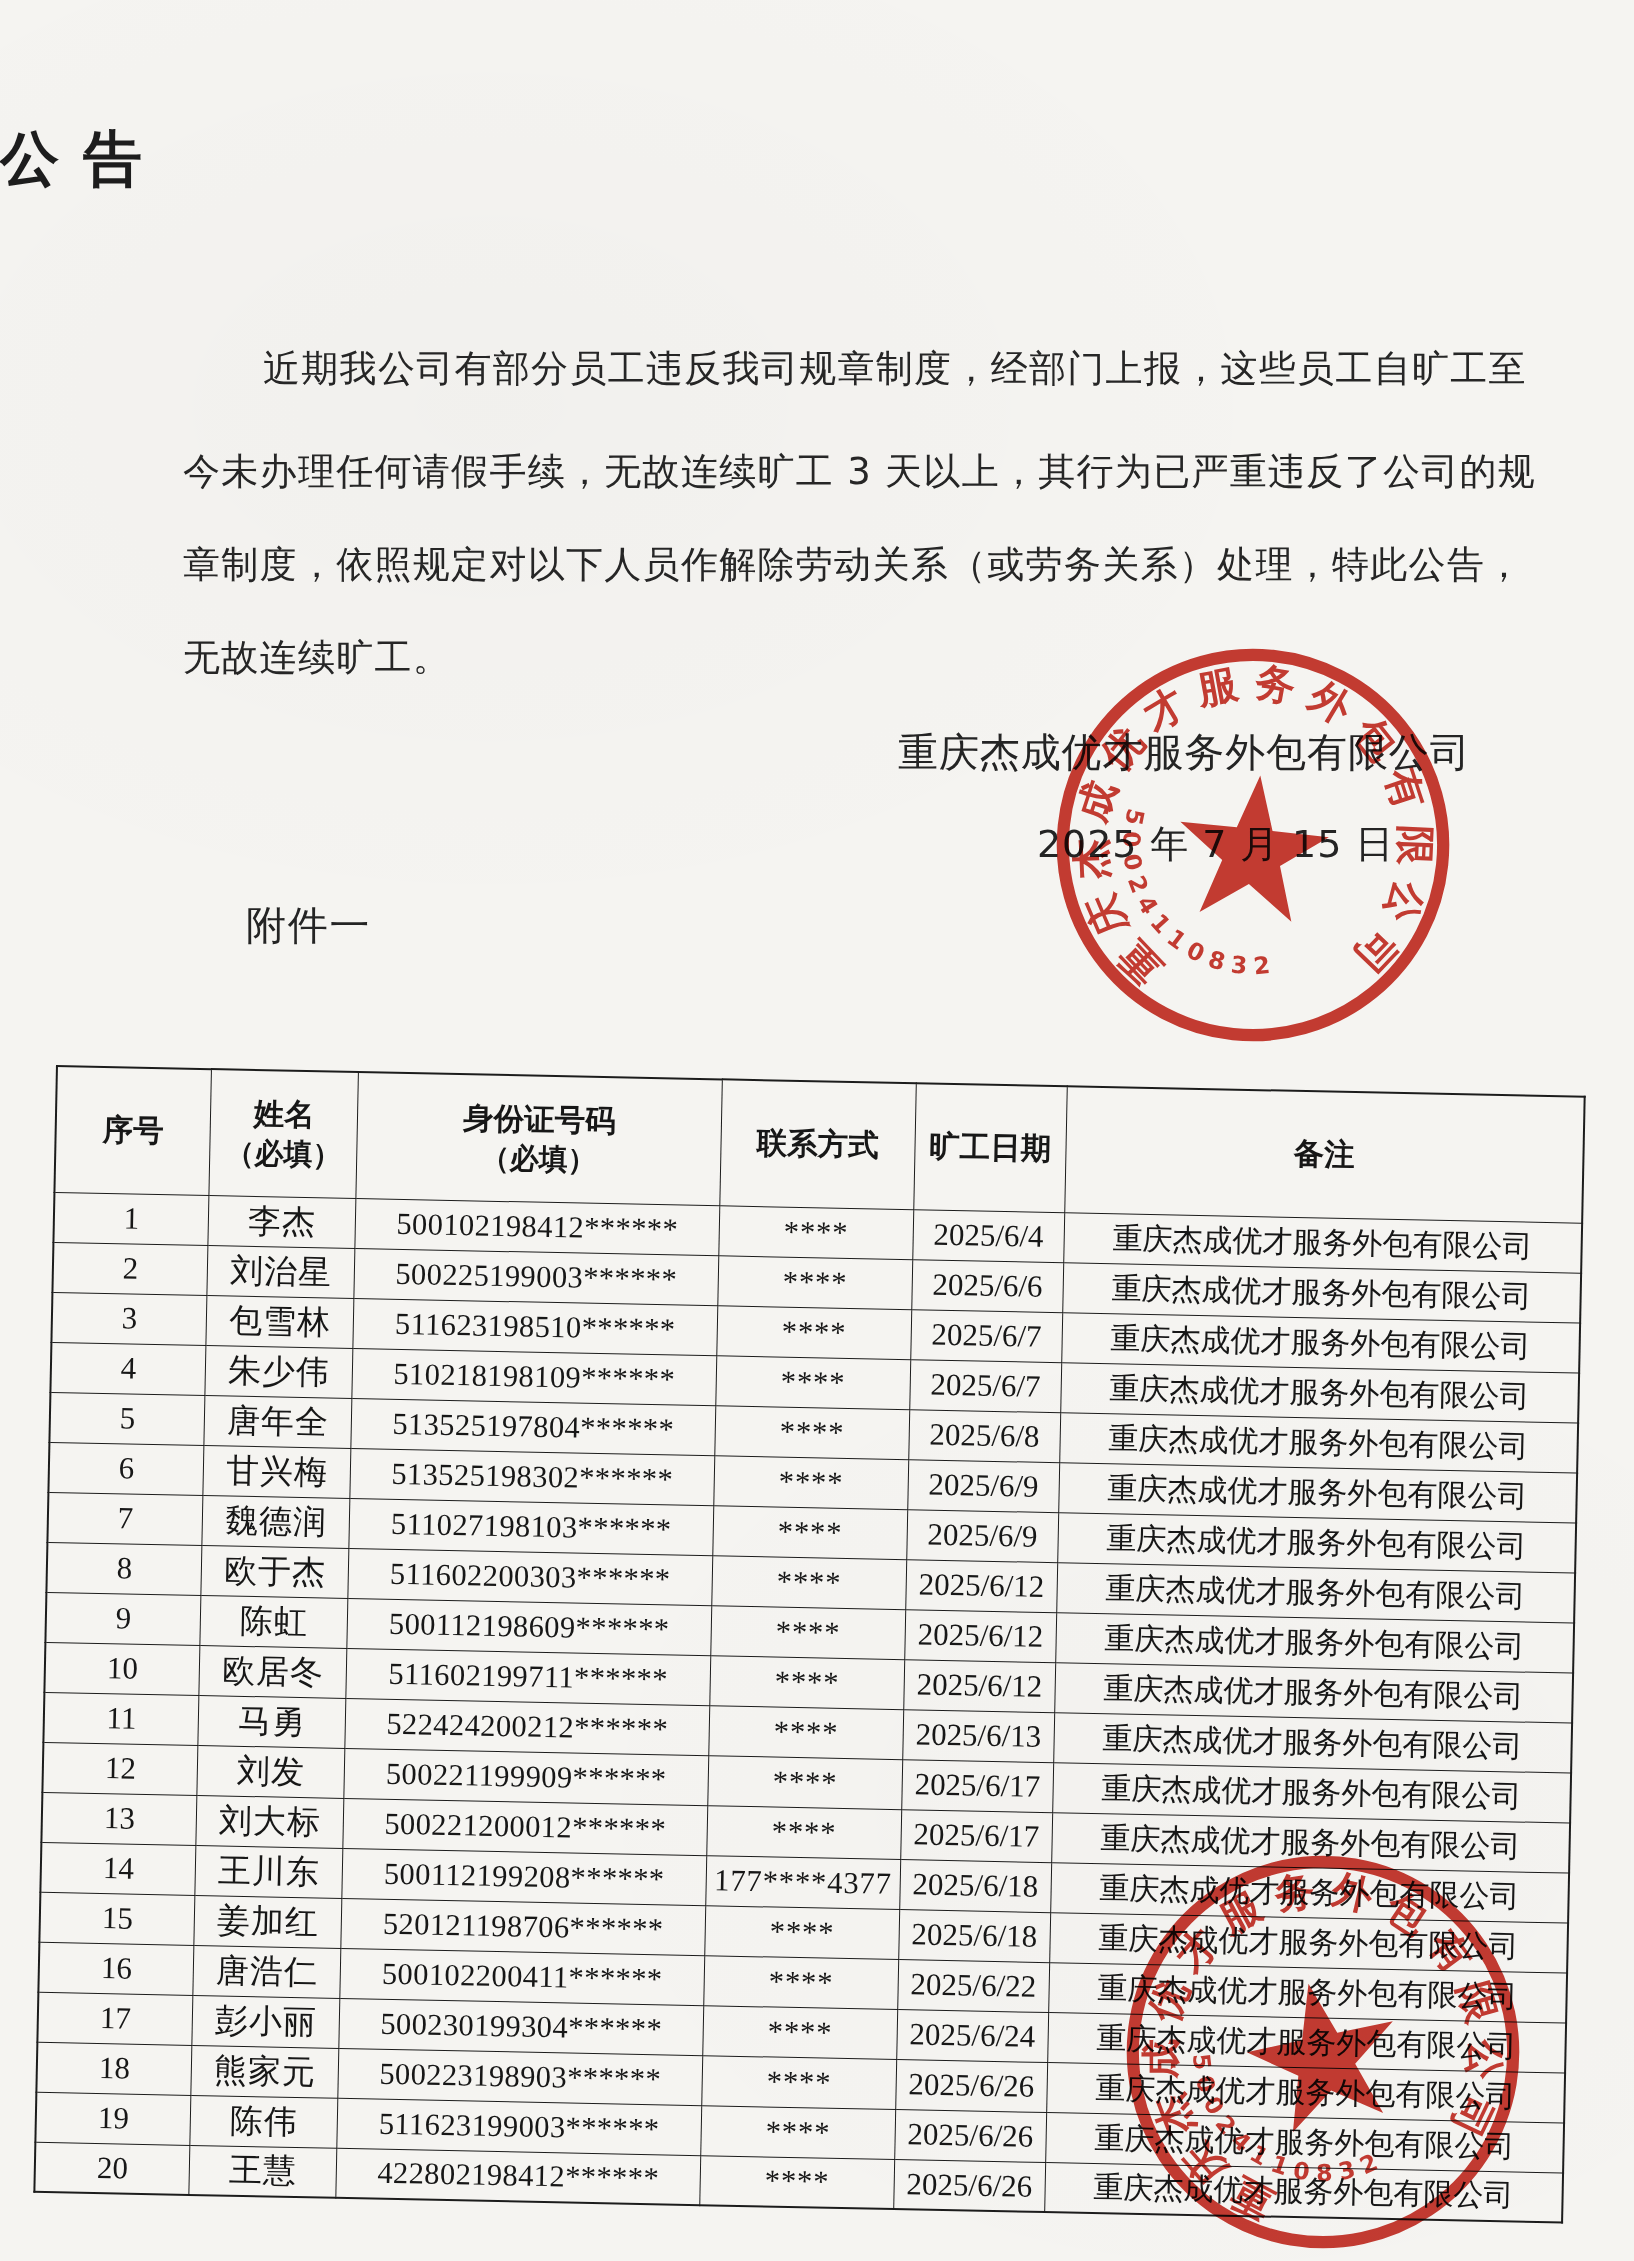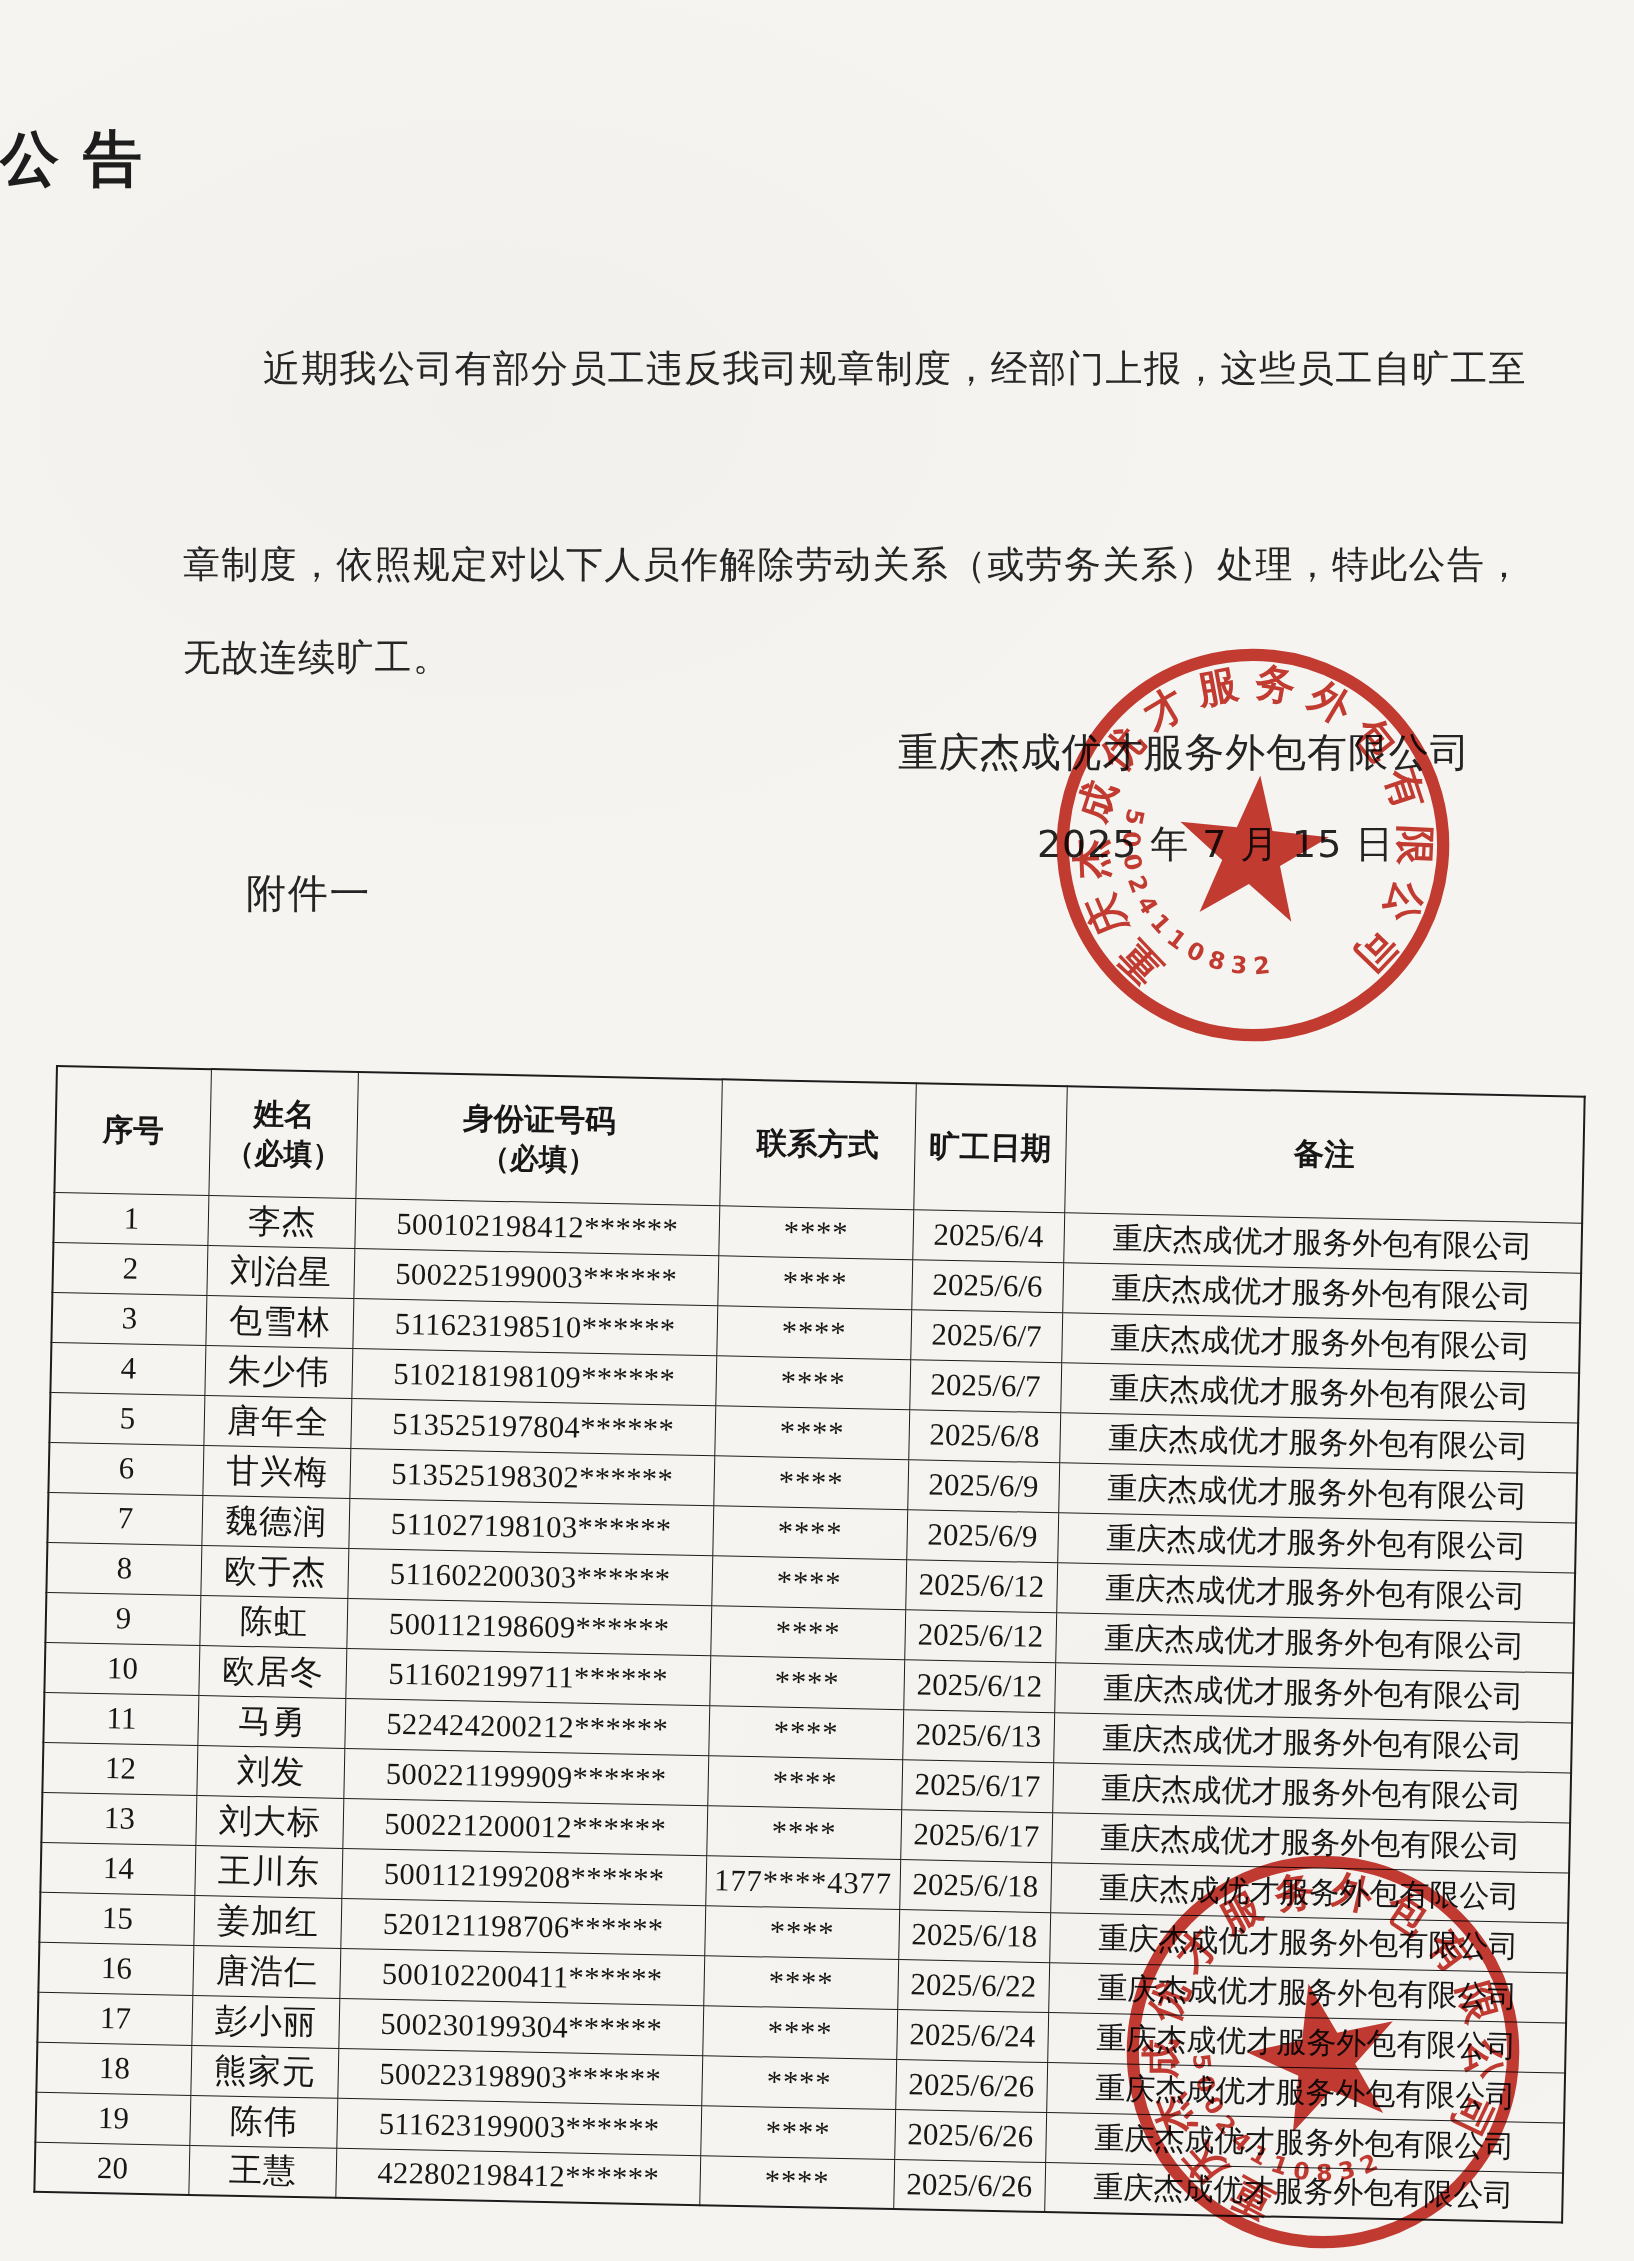--- a/index.html
+++ b/index.html
@@ -36,21 +36,21 @@
   .bl4{left:183px;top:633px;}
   .signature-company{
     position:absolute;left:898px;top:725px;
     font-size:40px;color:#242424;letter-spacing:0.9px;white-space:nowrap;
   }
   .signature-date{
     position:absolute;left:1037px;top:819px;
     font-size:38px;color:#242424;letter-spacing:0.9px;white-space:nowrap;
   }
   .attachment-label{
-    position:absolute;left:246px;top:866px;
+    position:absolute;left:246px;top:898px;
     font-size:40px;color:#242424;letter-spacing:1.7px;
   }
   .table-wrap{
     position:absolute;left:56px;top:1065px;width:1530px;
     transform:rotate(1.15deg);transform-origin:0 0;
   }
   table.roster{
     border-collapse:collapse;
     width:1530px;
     border:2.6px solid #1c1c1c;
@@ -91,20 +91,21 @@
   }
 </style>
 </head>
 <body>
 
 <div class="page">
 
   <div class="doc-title">公 告</div>
 
   <div class="body-line bl1">近期我公司有部分员工违反我司规章制度，经部门上报，这些员工自旷工至</div>
+  <div class="body-line bl2">今未办理任何请假手续，无故连续旷工 3 天以上，其行为已严重违反了公司的规</div>
   <div class="body-line bl3">章制度，依照规定对以下人员作解除劳动关系（或劳务关系）处理，特此公告，</div>
   <div class="body-line bl4">无故连续旷工。</div>
 
   <div class="signature-company">重庆杰成优才服务外包有限公司</div>
   <div class="signature-date">2025 年 7 月 15 日</div>
 
   <div class="attachment-label">附件一</div>
 
   <div class="table-wrap">
     <table class="roster">

